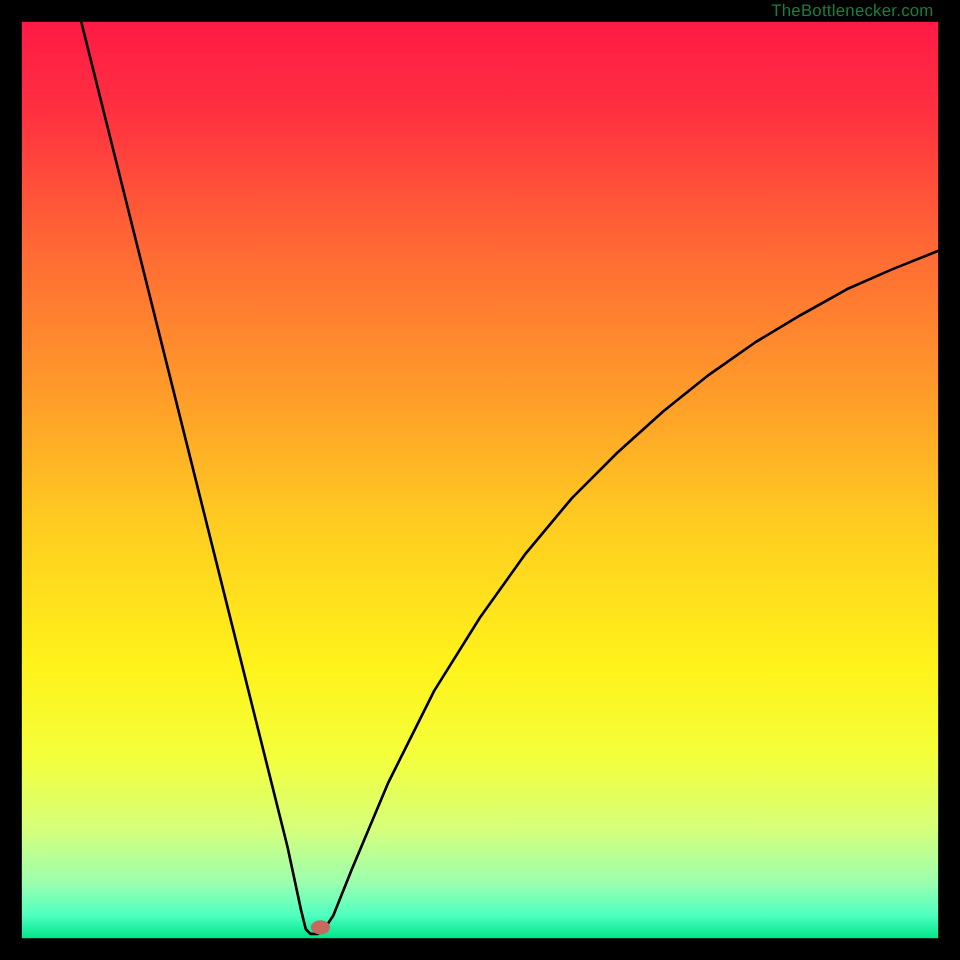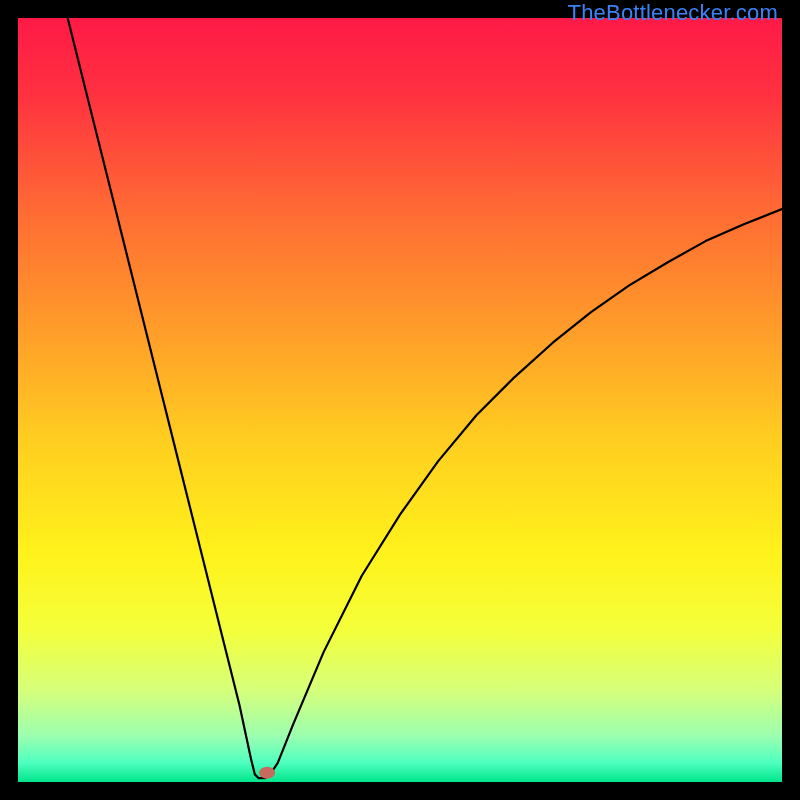--- a/index.html
+++ b/index.html
@@ -23,22 +23,22 @@
     position: absolute;
     left: 0;
     top: 0;
     width: 764px;
     height: 764px;
   }
   .watermark {
     position: absolute;
     top: 0px;
     right: 22px;
-    color: #3b82f6;
-    font-size: 22px;
+    color: #15803d;
+    font-size: 14px;
     font-weight: 500;
     letter-spacing: 0.2px;
     z-index: 10;
   }
   svg { display: block; }
 </style>
 </head>
 <body>
 
 <div class="watermark">TheBottlenecker.com</div>

